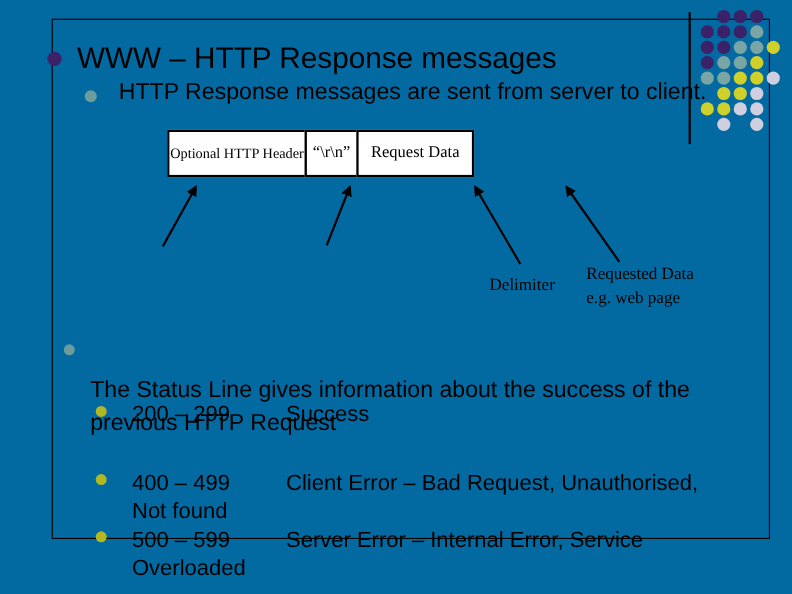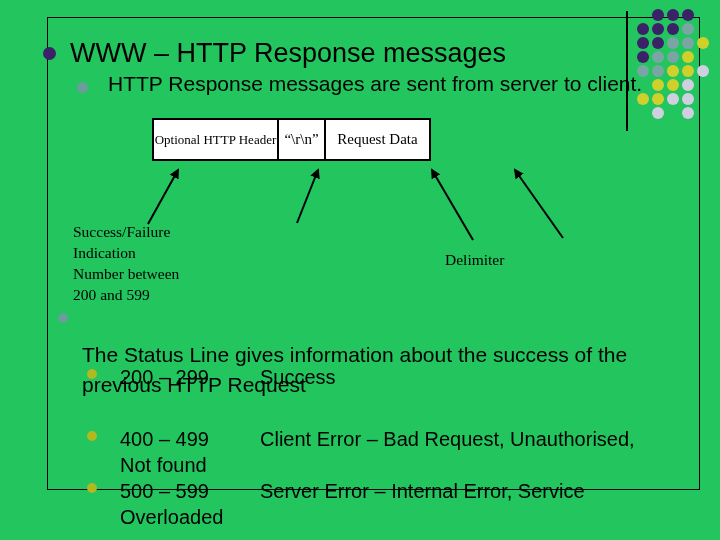--- a/index.html
+++ b/index.html
@@ -1,16 +1,16 @@
 <!DOCTYPE html>
 <html><head>
 <meta charset="utf-8">
 <style>
   html,body{margin:0;padding:0;background:#fff;}
-  .slide{position:relative;width:720px;height:540px;background:#22c55e;overflow:hidden;
+  .slide{position:relative;width:720px;height:540px;background:#0369a1;overflow:hidden;
          font-family:"Liberation Sans",sans-serif;color:var(--ink);}
   .frame{position:absolute;left:47px;top:17px;width:651px;height:471px;
          border:1.5px solid #000;}
   .vline{position:absolute;left:626px;top:11px;width:2px;height:120px;background:#000;}
   .dot{position:absolute;width:12px;height:12px;border-radius:50%;}
   .bullet{position:absolute;border-radius:50%;display:block;}
   .b-purple{background:var(--purple);}
   .b-teal{background:var(--teal_bullet);}
   .b-olive{background:var(--olive);}
   .title{position:absolute;left:70px;top:38px;font-size:27px;line-height:31px;white-space:nowrap;}
@@ -86,22 +86,22 @@
       <marker id="ah" viewBox="0 0 10 10" refX="8" refY="5" markerWidth="5" markerHeight="5" orient="auto">
         <path d="M0,0 L10,5 L0,10 z" fill="#000"></path>
       </marker>
     </defs>
     <line x1="148" y1="224" x2="178" y2="170" stroke="#000" stroke-width="2" marker-end="url(#ah)"></line>
     <line x1="297" y1="223" x2="318" y2="170" stroke="#000" stroke-width="2" marker-end="url(#ah)"></line>
     <line x1="473" y1="240" x2="432" y2="170" stroke="#000" stroke-width="2" marker-end="url(#ah)"></line>
     <line x1="563" y1="238" x2="515" y2="170" stroke="#000" stroke-width="2" marker-end="url(#ah)"></line>
   </svg>
 
-  <div class="callout" style="left:73px;top:221px">Success/Failure<br>Indication<br>Number between<br>200 and 599</div>
   <div class="callout" style="left:445px;top:249px">Delimiter</div>
+  <div class="callout" style="left:533px;top:239px">Requested Data<br>e.g. web page</div>
 
   <span class="bullet b-teal" style="left:58px;top:313px;width:10px;height:10px"></span>
   <div class="lead">The Status Line gives information about the success of the<br>previous HTTP Request</div>
 
   <div class="item" style="top:364px">
     <span class="bullet b-olive item-bullet"></span>
     <span class="range">200 – 299</span><span>Success</span>
   </div>
   <div class="item" style="top:426px">
     <span class="bullet b-olive item-bullet"></span>

